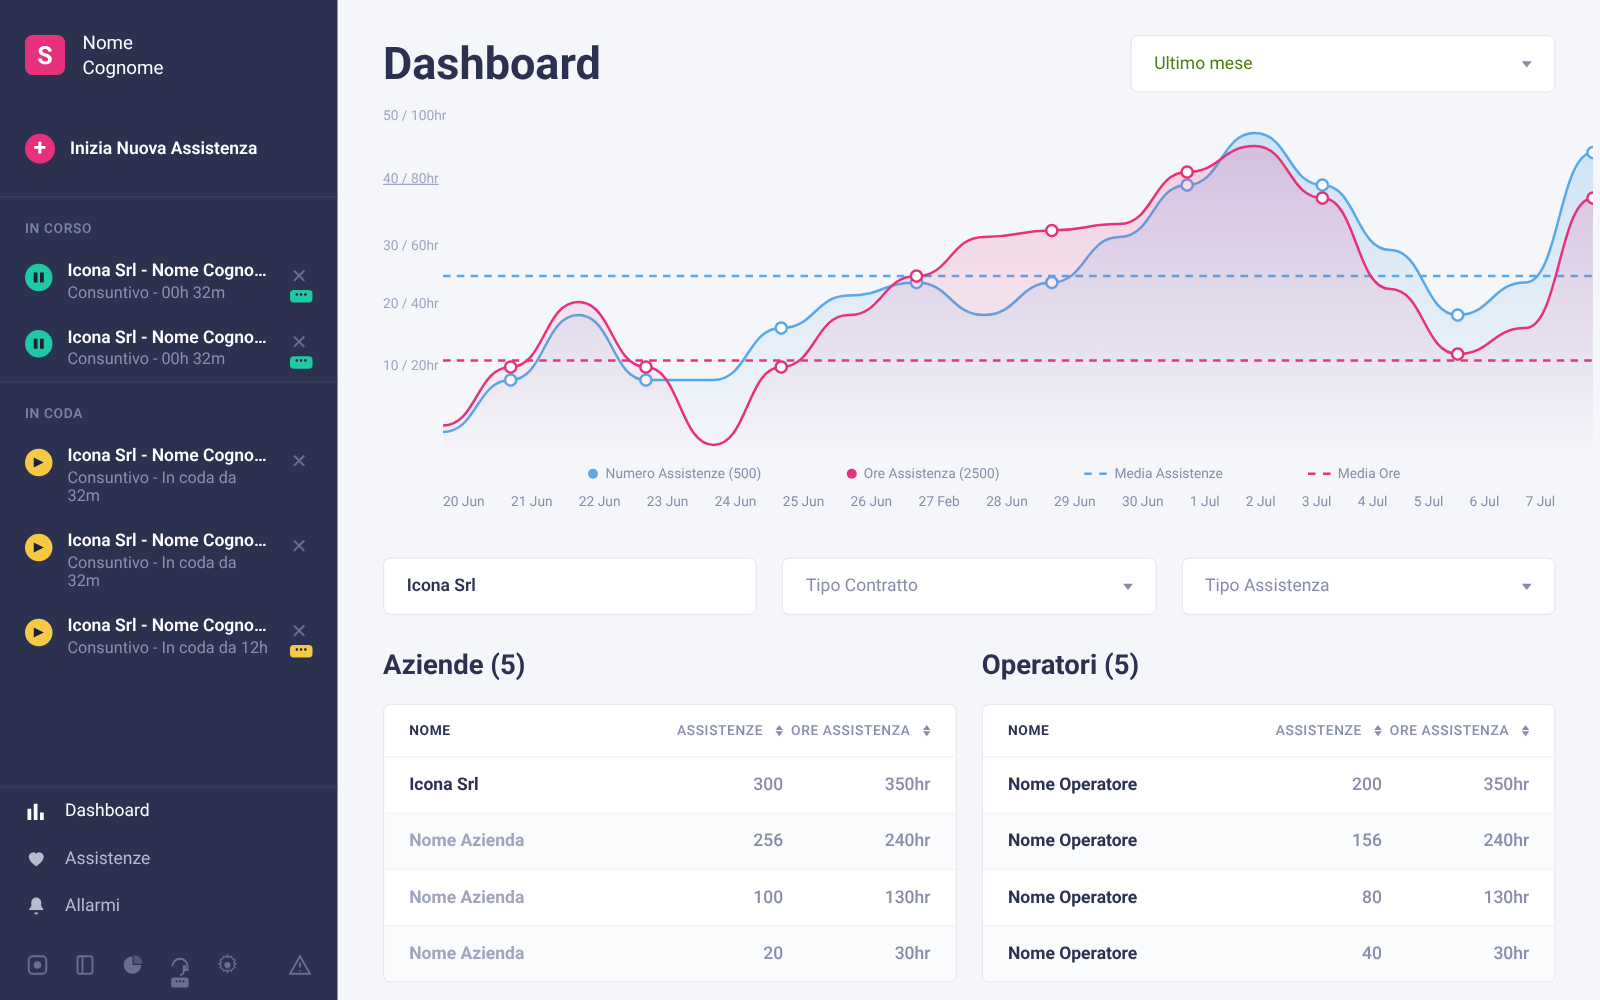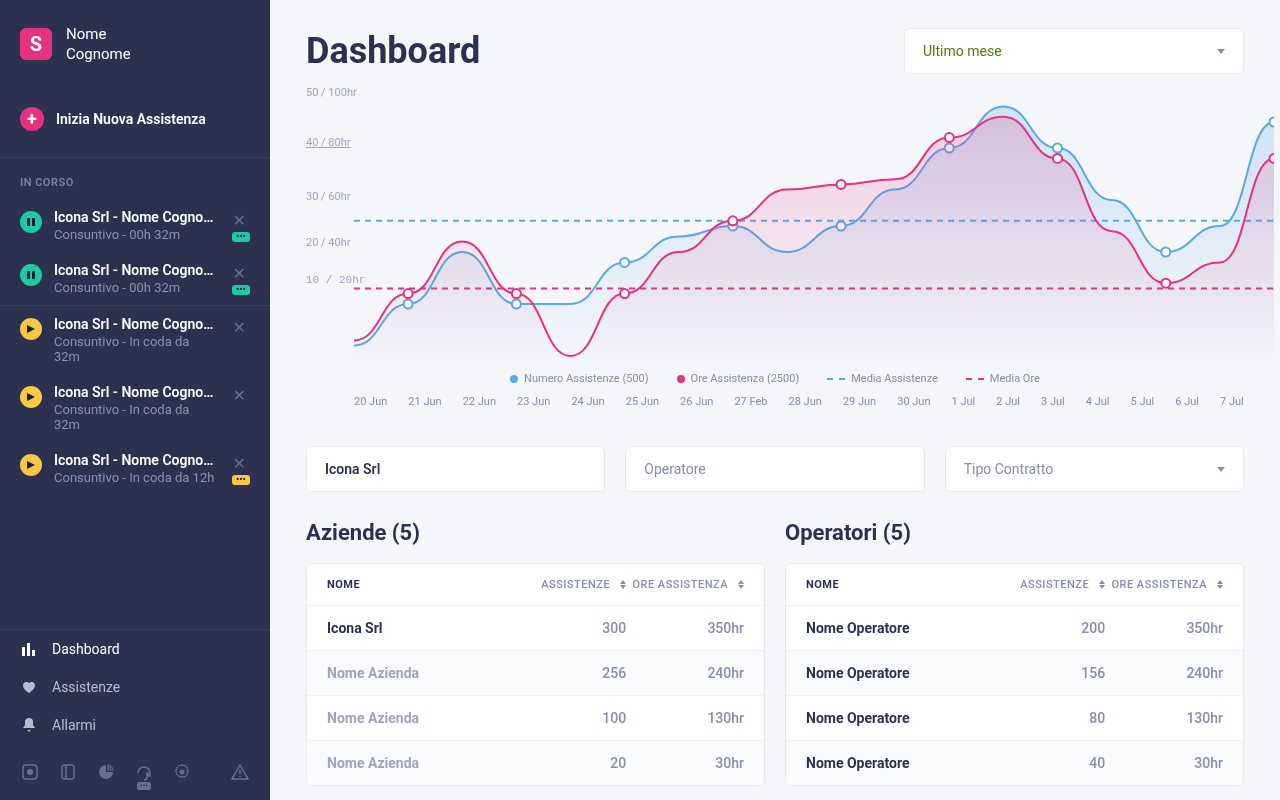--- a/index.html
+++ b/index.html
@@ -46,21 +46,21 @@
   .page-title { font-size: 36px; font-weight: 700; color: #2c3150; }
   .range-select { width: 340px; background: #fff; border: 1px solid #e8e9f0; border-radius: 6px; padding: 14px 18px; display: flex; justify-content: space-between; align-items: center; font-size: 14px; color: #4d7c0f; }
   .chev { width: 0; height: 0; border-left: 4px solid transparent; border-right: 4px solid transparent; border-top: 5px solid #888da8; }
   
   
   .chart-wrap { position: relative; height: 340px; margin-bottom: 20px; }
   .y-labels { position: absolute; left: 0; top: 0; font-size: 11px; color: #a0a4bc; }
   .y-labels div { position: absolute; white-space: nowrap; }
   .chart-svg { display: block; margin-left: 48px; }
   .legend { display: flex; gap: 28px; justify-content: center; font-size: 11px; color: #888da8; margin-top: 6px; }
-  .legend-item { display: flex; align-items: center; gap: 6px; }
+  .legend-item { display: flex; align-items: center; gap: 6px; margin-left: 40px; }
   .dot { width: 8px; height: 8px; border-radius: 50%; }
   .dash { width: 18px; height: 0; border-top: 2px dashed; }
   .x-labels { display: flex; justify-content: space-between; font-size: 11px; color: #888da8; margin-left: 48px; margin-top: 10px; }
   
   
   .filters { display: flex; gap: 20px; margin-bottom: 28px; }
   .filter, .filter-input { flex: 1; background: #fff; border: 1px solid #e8e9f0; border-radius: 6px; padding: 14px 18px; font-size: 14px; color: #2c3150; display: flex; justify-content: space-between; align-items: center; }
   .filter .placeholder { color: #888da8; }
   .filter-input { font-weight: 600; }
   
@@ -125,20 +125,21 @@
       <div class="task-text">
         <div class="task-title">Icona Srl - Nome Cognome</div>
         <div class="task-sub">Consuntivo - 00h 32m</div>
       </div>
       <div class="task-close">✕</div>
       <div class="task-dots ">•••</div>
     </div>
     </div>
 
   <div class="hr"></div>
+  <div class="section-label">IN CODA</div>
   <div id="in-coda-list">
       <div class="task-item">
       <div class="task-icon play">
         <svg viewBox="0 0 10 10">
             <path d="M1 1l8 4-8 4z"></path>
           </svg>
       </div>
       <div class="task-text">
         <div class="task-title">Icona Srl - Nome Cognome</div>
         <div class="task-sub">Consuntivo - In coda da 32m</div>
@@ -251,21 +252,21 @@
       <span class="chev"></span>
     </div>
   </div>
 
   <div class="chart-wrap">
     <div class="y-labels" id="y-labels">
         <div style="top: 0px;">50 / 100hr</div>
         <div style="top: 50px; text-decoration: underline;">40 / 80hr</div>
         <div style="top: 84px; margin-top: 20px;">30 / 60hr</div>
         <div style="top: 150px;">20 / 40hr</div>
-        <div style="top: 188px; font-family: Liberation Mono, monospace;">10 / 20hr</div>
+        <div style="top: 200px;">10 / 20hr</div>
       </div>
     <svg class="chart-svg" id="chart-svg" width="920" height="280">
         <defs>
   <linearGradient id="g0" x1="0" y1="0" x2="0" y2="1">
             <stop offset="0%" stop-color="#5aa9e6" stop-opacity="0.25"></stop>
             <stop offset="100%" stop-color="#5aa9e6" stop-opacity="0"></stop>
           </linearGradient>
   <linearGradient id="g1" x1="0" y1="0" x2="0" y2="1">
             <stop offset="0%" stop-color="#e6317d" stop-opacity="0.2"></stop>
             <stop offset="100%" stop-color="#e6317d" stop-opacity="0"></stop>
@@ -334,24 +335,25 @@
         <span>6 Jul</span>
         <span>7 Jul</span>
       </div>
   </div>
 
   <div class="filters">
     <div class="filter-input">
         <span>Icona Srl</span>
       </div>
     <div class="filter">
-        <span class="placeholder">Operatore</span>
+        <span class="placeholder">Tipo Contratto</span>
+        <span class="chev"></span>
       </div>
     <div class="filter">
-        <span class="placeholder">Tipo Contratto</span>
+        <span class="placeholder">Tipo Assistenza</span>
         <span class="chev"></span>
       </div>
   </div>
 
   <div class="tables">
     <div class="table-block">
       <div class="table-title">Aziende (5)</div>
       <div class="tbl" id="aziende-tbl">
           <div class="tbl-row head">
     <div class="c1">NOME</div>

